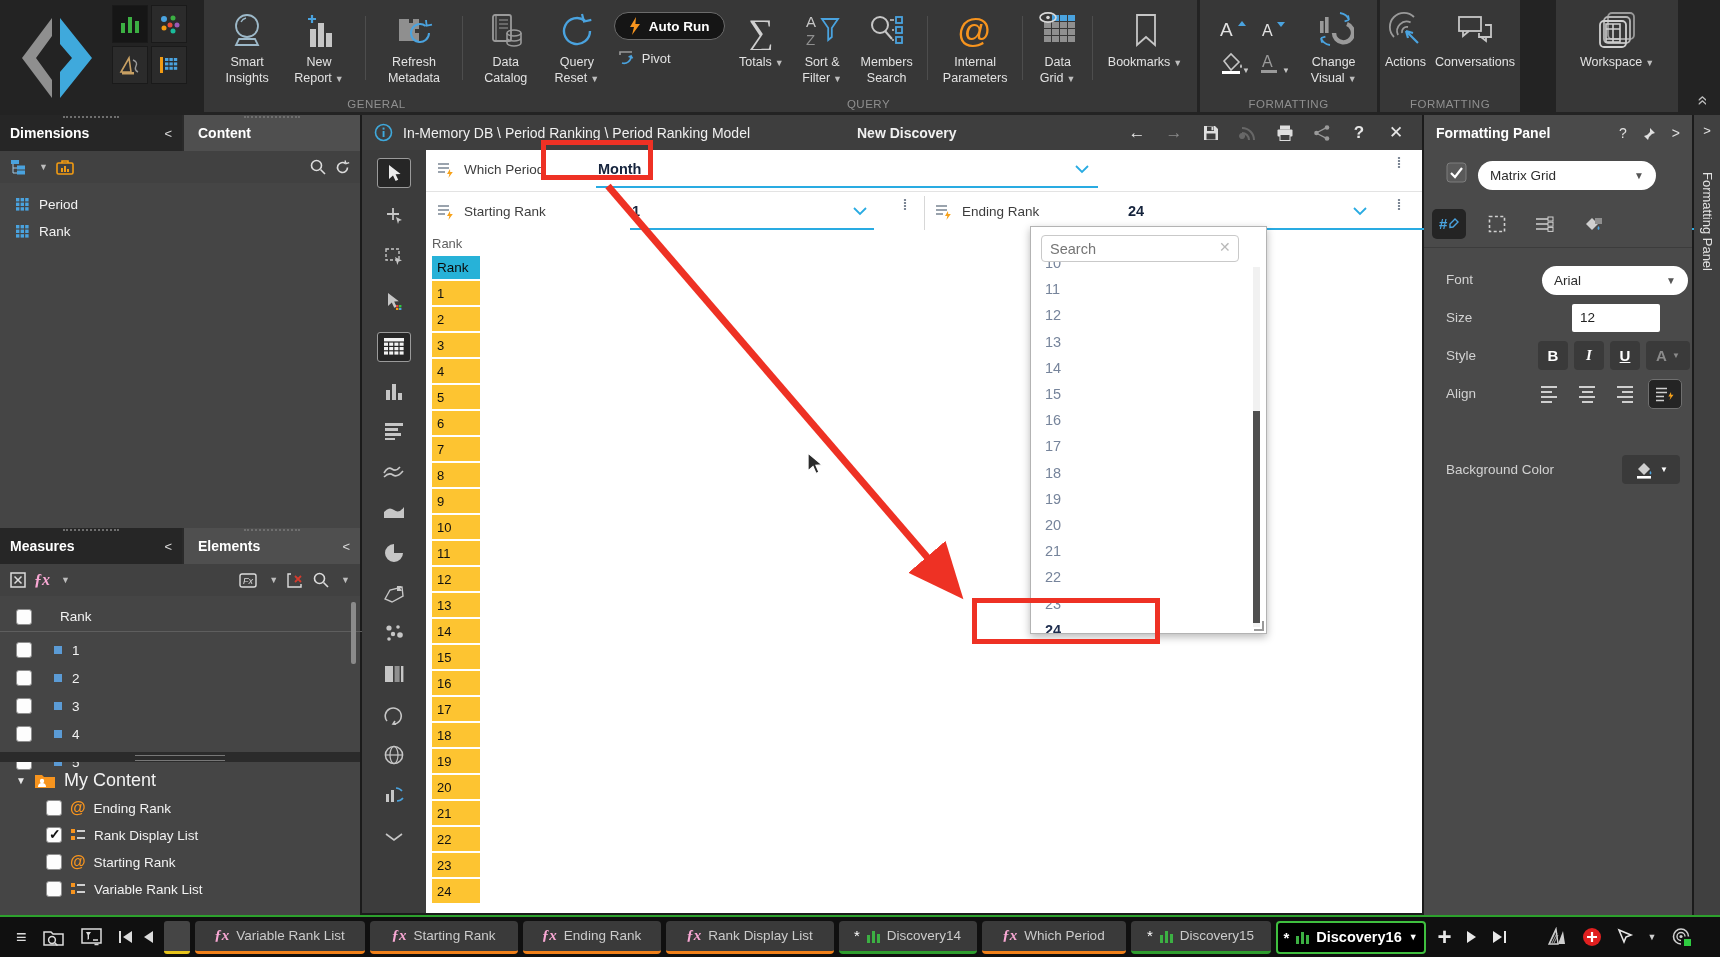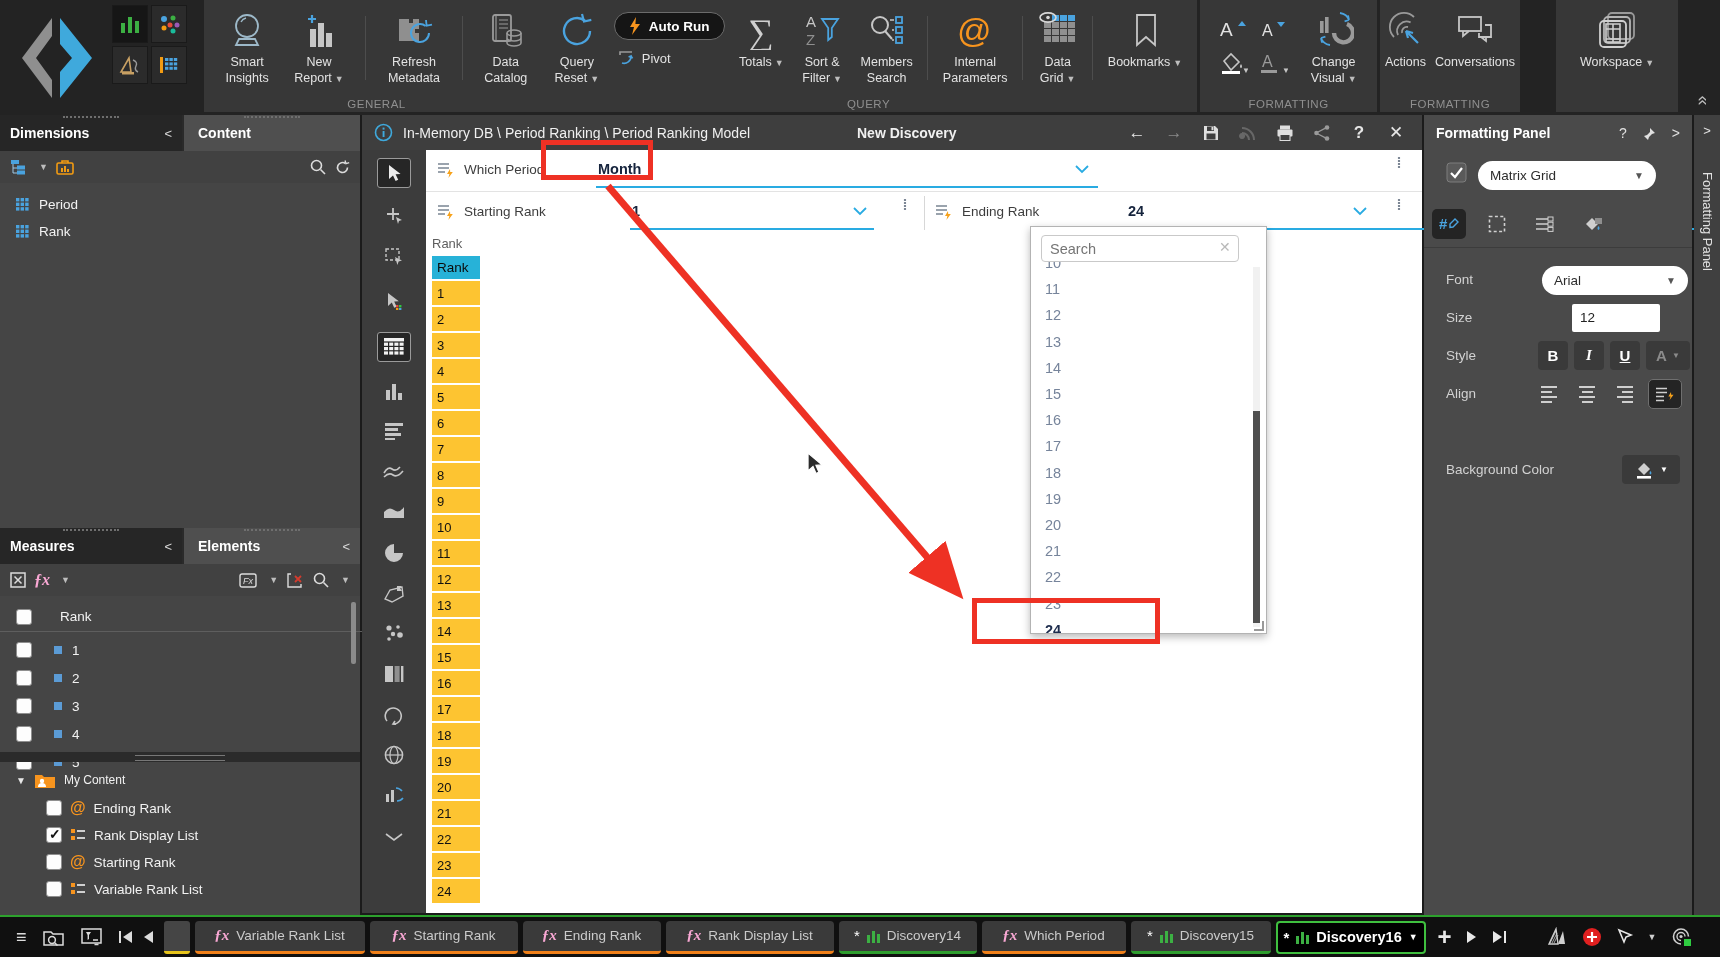--- a/index.html
+++ b/index.html
@@ -639,21 +639,21 @@
   <div id="m-scroll"></div>
   <div id="splitter"></div>
   <div id="tree-list">
       <div class="tree-row" style="top: 652px; padding-left: 16px;">
         <span style="color:#e8e8e8;font-size:10px;">▼</span>
 <svg width="22" height="17">
           <path d="M1 3 h7 l2 2 h11 v11 h-20 z" fill="#f7941e"></path>
           <circle cx="8" cy="9" r="2.2" fill="#fff"></circle>
           <path d="M4 15 a4 4 0 0 1 8 0 z" fill="#fff"></path>
         </svg>
-        <span style="font-size: 12px;">My Content</span>
+        <span style="font-size: 18px;">My Content</span>
       </div>
       <div class="tree-row" style="top: 680px; padding-left: 46px;">
         <span class="cb"></span>
         <span><span style="color:#f7941e;font-size:16px;font-weight:bold;">@</span></span>
         <span>Ending Rank</span>
       </div>
       <div class="tree-row" style="top: 707px; padding-left: 46px;">
         <span class="cb checked"></span>
         <span>
           <svg width="16" height="14">

